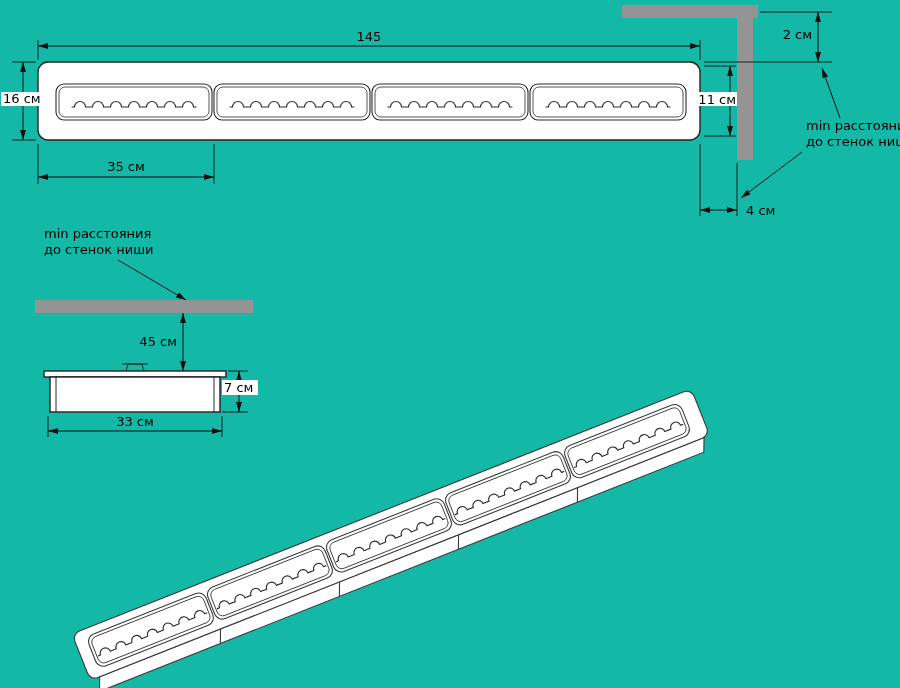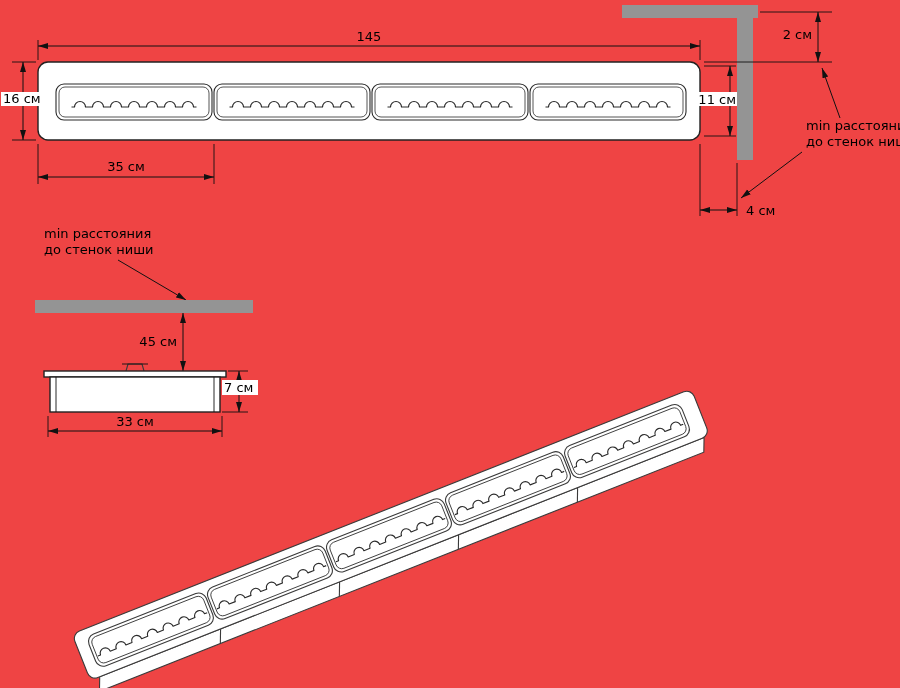--- a/index.html
+++ b/index.html
@@ -1,16 +1,16 @@
 <!DOCTYPE html>
 <html><head>
 <meta charset="utf-8">
 <style>
   html,body{margin:0;padding:0;background:#fff;}
-  .canvas{position:relative;width:900px;height:688px;background:#ef4444;overflow:hidden;font-family:"DejaVu Sans",sans-serif;}
+  .canvas{position:relative;width:900px;height:688px;background:#14b8a6;overflow:hidden;font-family:"DejaVu Sans",sans-serif;}
   svg{display:block;}
   text{font-family:"DejaVu Sans",sans-serif;font-size:13px;fill:#000;}
   .dimline{stroke:#111;stroke-width:1;fill:none;}
   .extline{stroke:#111;stroke-width:0.9;fill:none;}
   .leader{stroke:#111;stroke-width:1;fill:none;}
   .part{fill:#ffffff;stroke:#222;stroke-width:1.4;}
   .section{fill:#ffffff;stroke:#2a2a2a;stroke-width:1.1;}
   .sectioninner{fill:none;stroke:#2a2a2a;stroke-width:0.8;}
   .wave{fill:none;stroke:#2a2a2a;stroke-width:1.2;stroke-linejoin:round;}
   .iso{stroke:#3a3a3a;stroke-width:1.1;fill:#ffffff;}

